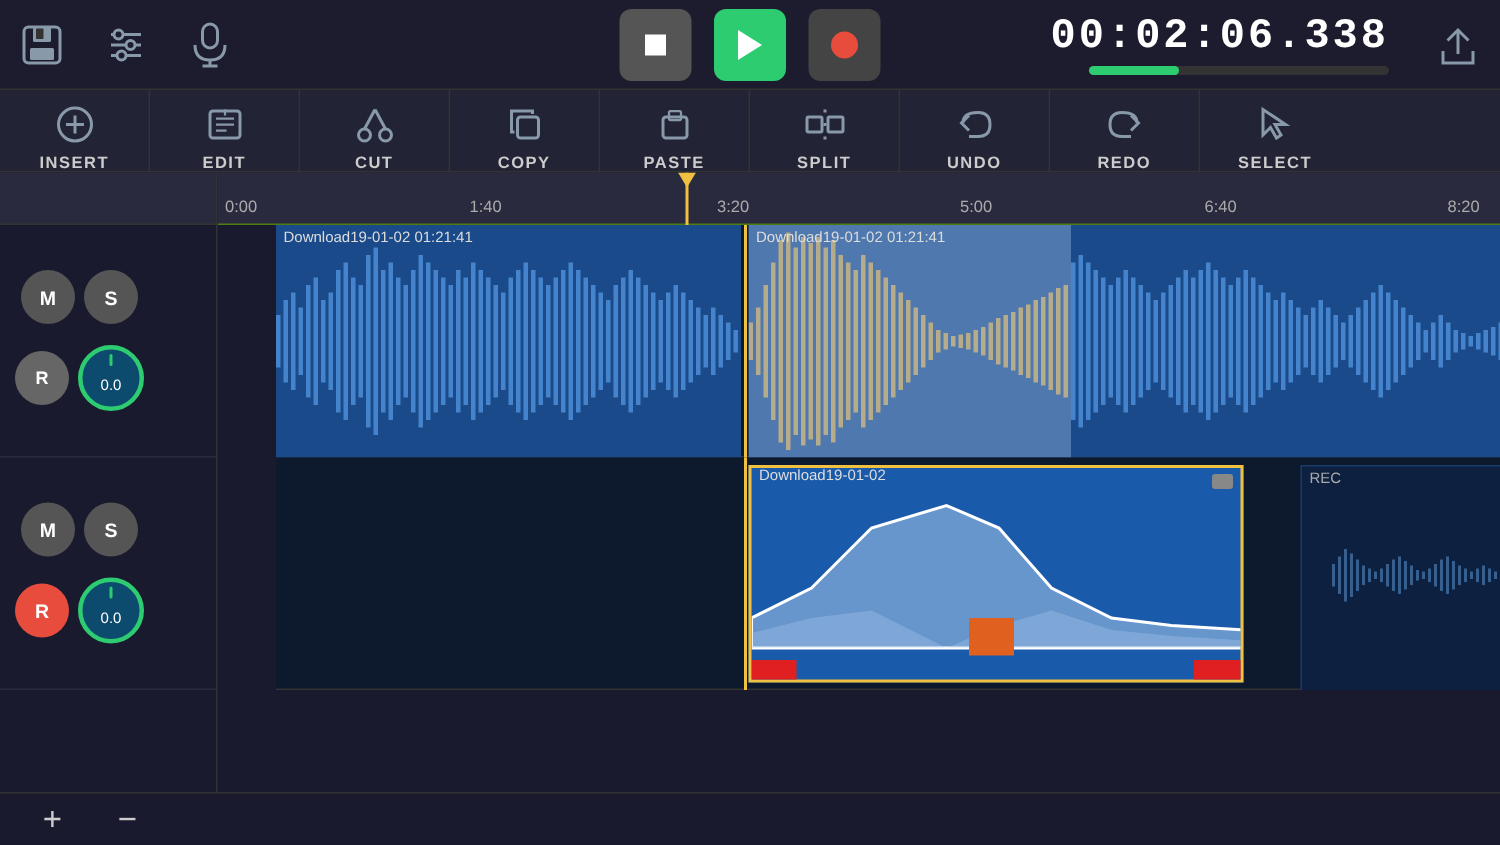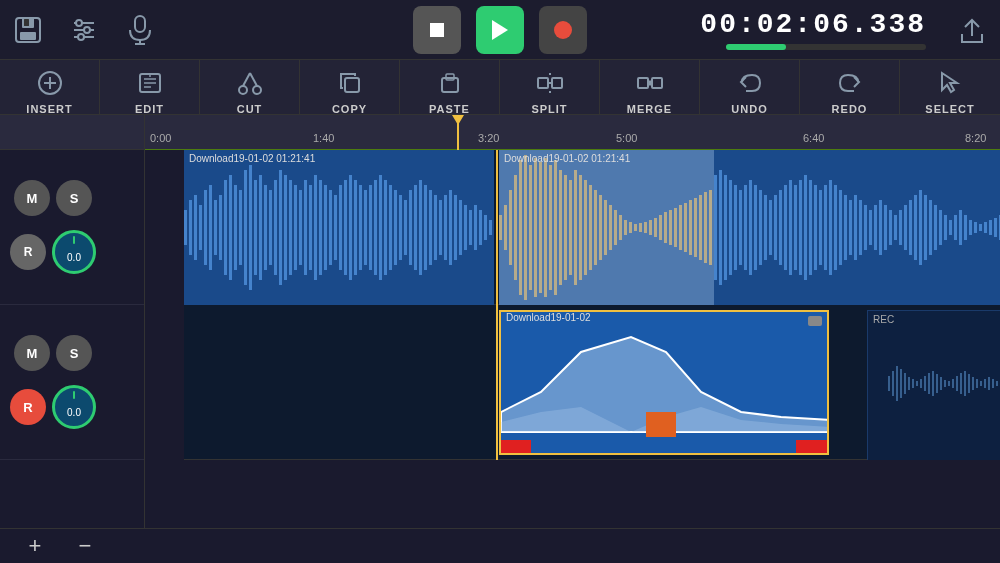--- a/index.html
+++ b/index.html
@@ -366,32 +366,20 @@
         <rect x="2" y="8" width="10" height="10" rx="1" stroke="#8899aa" stroke-width="2" fill="none"></rect>
         <rect x="16" y="8" width="10" height="10" rx="1" stroke="#8899aa" stroke-width="2" fill="none"></rect>
         <line x1="13" y1="4" x2="15" y2="4" stroke="#8899aa" stroke-width="2"></line>
         <line x1="13" y1="13" x2="15" y2="13" stroke="#8899aa" stroke-width="2"></line>
         <line x1="13" y1="22" x2="15" y2="22" stroke="#8899aa" stroke-width="2"></line>
       </svg>
     </div>
     <span class="btn-label">SPLIT</span>
   </div>
 
-  <div class="edit-btn">
-    <div class="btn-icon">
-      <svg width="28" height="26" viewBox="0 0 28 26" fill="none">
-        <rect x="2" y="8" width="10" height="10" rx="1" stroke="#8899aa" stroke-width="2" fill="none"></rect>
-        <rect x="16" y="8" width="10" height="10" rx="1" stroke="#8899aa" stroke-width="2" fill="none"></rect>
-        <line x1="12" y1="13" x2="16" y2="13" stroke="#8899aa" stroke-width="2"></line>
-        <polygon points="14,10 17,13 14,16" fill="#8899aa"></polygon>
-        <polygon points="14,10 11,13 14,16" fill="#8899aa"></polygon>
-      </svg>
-    </div>
-    <span class="btn-label">MERGE</span>
-  </div>
 
   <div class="edit-btn">
     <div class="btn-icon">
       <svg width="28" height="26" viewBox="0 0 28 26" fill="none">
         <path d="M6 12 Q6 5 16 5 Q24 5 24 13 Q24 21 16 21 L10 21" stroke="#8899aa" stroke-width="2" fill="none"></path>
         <polyline points="10,7 5,12 10,17" fill="none" stroke="#8899aa" stroke-width="2"></polyline>
       </svg>
     </div>
     <span class="btn-label">UNDO</span>
   </div>
@@ -452,21 +440,21 @@
       </div>
     </div>
   </div>
 
   <div class="timeline-area">
 
     <div class="timeline-ruler">
       <span class="ruler-mark" style="left: 5px;">0:00</span>
       <span class="ruler-mark" style="left: 168px;">1:40</span>
       <span class="ruler-mark" style="left: 333px;">3:20</span>
-      <span class="ruler-mark" style="left: 471px;">5:00</span>
+      <span class="ruler-mark" style="left: 495px;">5:00</span>
       <span class="ruler-mark" style="left: 658px;">6:40</span>
       <span class="ruler-mark" style="left: 820px;">8:20</span>
 
       <div style="position:absolute; left:312px; top:0; width:2px; height:35px; background:#f0c040; z-index:10;">
         <div style="width:0;height:0;border-left:6px solid transparent;border-right:6px solid transparent;border-top:10px solid #f0c040;position:absolute;top:0;left:-5px;"></div>
       </div>
     </div>
 
     <div class="tracks-container" style="position:relative;margin-left:39px;">
 

